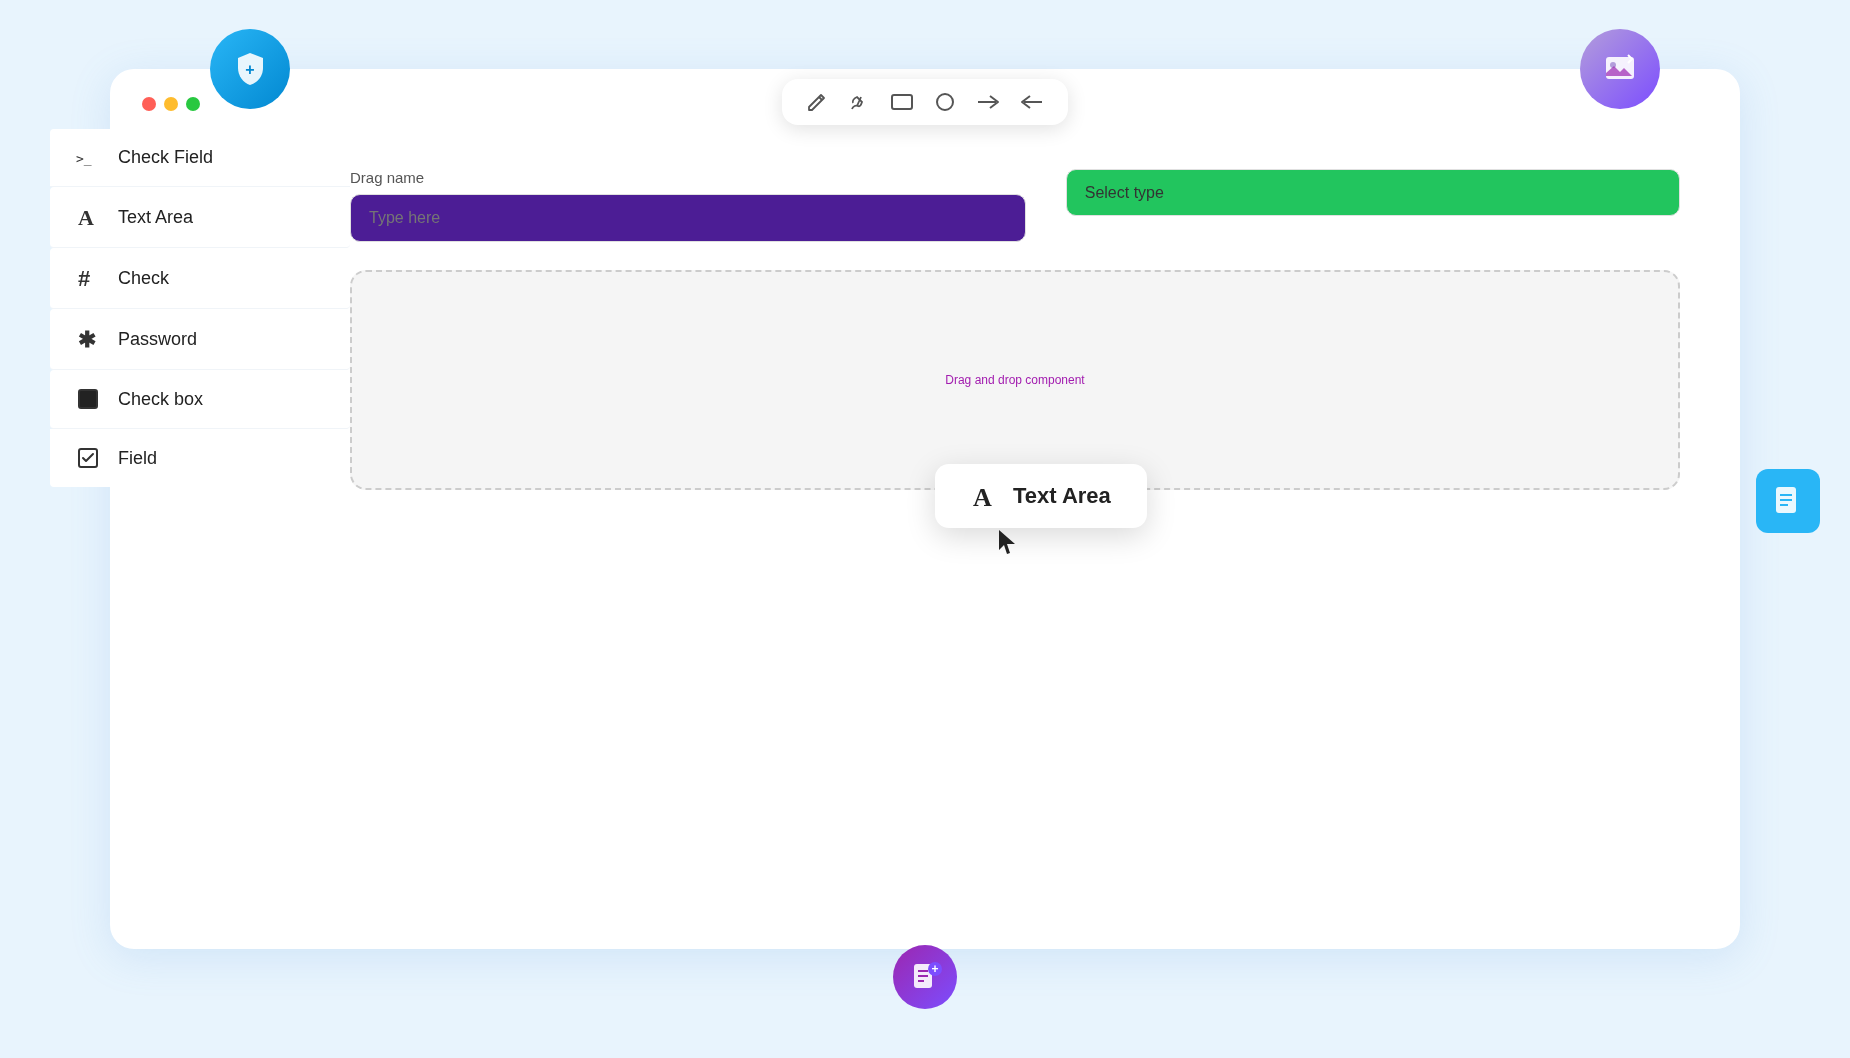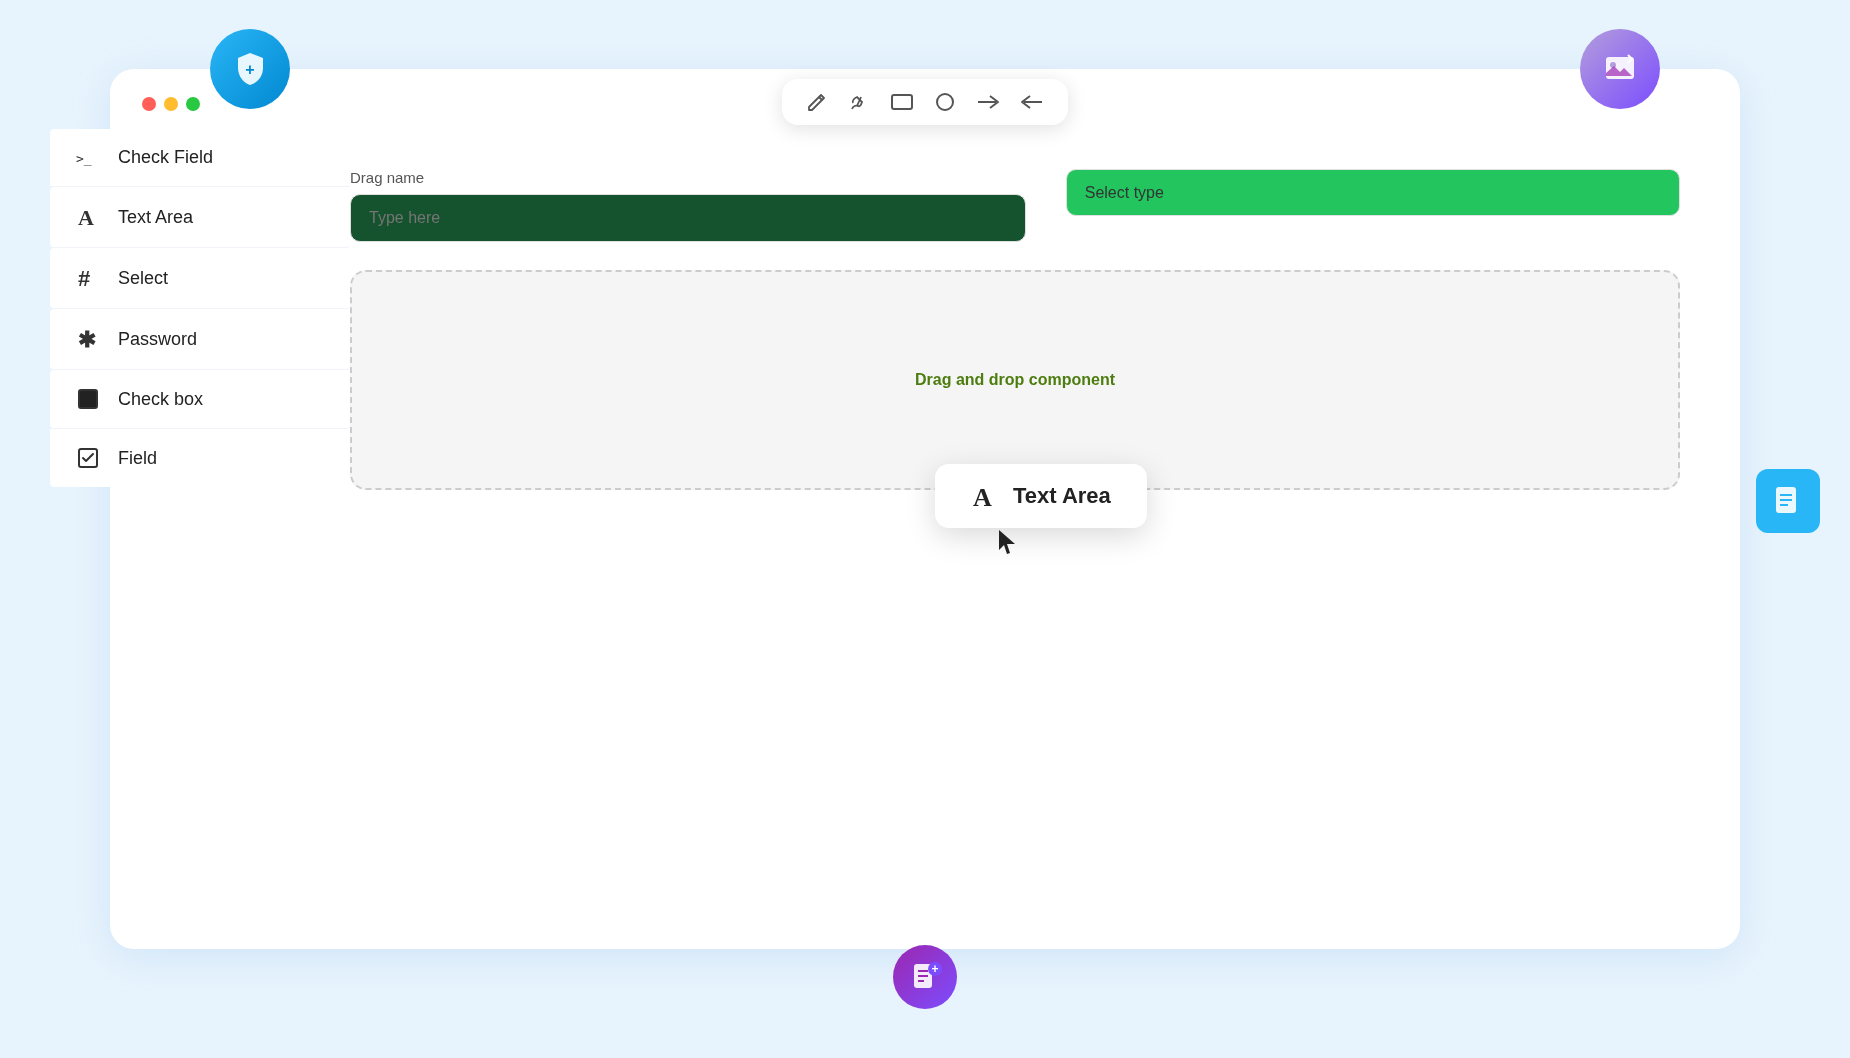--- a/index.html
+++ b/index.html
@@ -192,21 +192,21 @@
     }
 
     .form-input {
       border: 1.5px solid #e0e0e0;
       border-radius: 10px;
       padding: 14px 18px;
       font-size: 16px;
       color: #bbb;
       outline: none;
       width: 100%;
-      background: #14532d;
+      background: #4c1d95;
     }
 
     .form-select {
       border: 1.5px solid #e0e0e0;
       border-radius: 10px;
       padding: 14px 18px;
       font-size: 16px;
       color: #333;
       background: #22c55e;
       width: 100%;
@@ -221,23 +221,22 @@
       background: #f5f5f5;
       display: flex;
       align-items: center;
       justify-content: center;
       height: 220px;
       position: relative;
       margin-bottom: 0;
     }
 
     .drop-zone-text {
-      font-size: 16px;
-      color: #4d7c0f;
-      font-weight: bold;
+      font-size: 12px;
+      color: #a21caf;
     }
 
     
     .dragging-component {
       position: absolute;
       bottom: -40px;
       left: 50%;
       transform: translateX(-80px);
       background: white;
       border-radius: 14px;
@@ -374,21 +373,21 @@
         </span>
         <span>Text Area</span>
       </div>
 
       <div class="sidebar-item">
         <span class="icon">
           <svg width="24" height="24" viewBox="0 0 24 24" fill="none">
             <text x="2" y="20" font-size="22" font-weight="bold" fill="#333">#</text>
           </svg>
         </span>
-        <span>Select</span>
+        <span>Check</span>
       </div>
 
       <div class="sidebar-item">
         <span class="icon">
           <svg width="24" height="24" viewBox="0 0 24 24" fill="none">
             <text x="2" y="20" font-size="22" font-weight="bold" fill="#333">✱</text>
           </svg>
         </span>
         <span>Password</span>
       </div>

